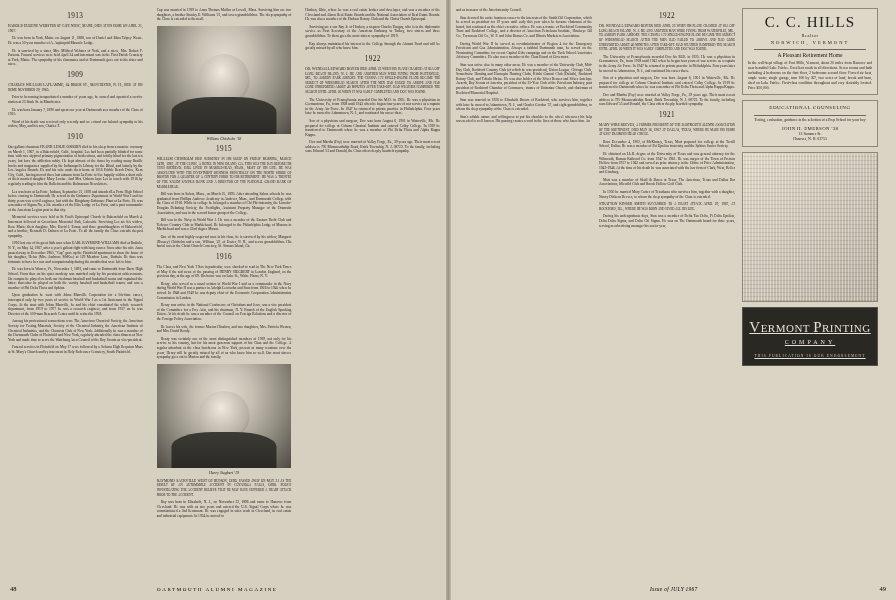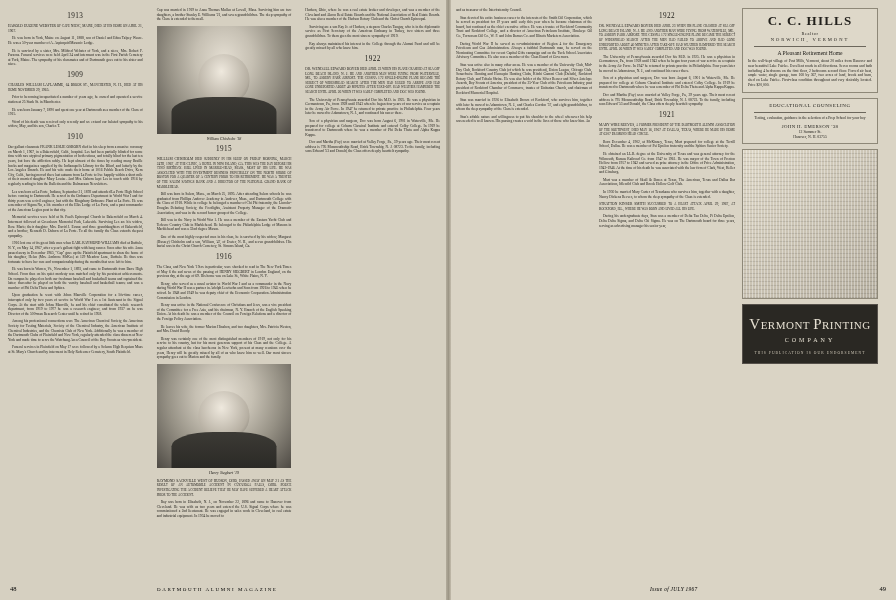--- a/index.html
+++ b/index.html
@@ -26,21 +26,20 @@
   .page.right { width: 448px; background: #dad4c5; }
   .gutter {
     position: absolute; left: 446px; top:0; width: 5px; height:600px;
     background: linear-gradient(to right,#b3ac9c,#9d9686,#c3bcac);
     z-index: 5;
   }
   .cols {
     display: flex;
     gap: 14px;
     padding: 8px 8px 0 8px;
-    justify-content: flex-end;
   }
   .col {
     width: 136px;
     font-size: 3.6px;
     line-height: 1.28;
     text-align: justify;
     color: #22201c;
   }
   .page.right .col { width: 136px; }
   .yr {
@@ -93,25 +92,24 @@
   
   .adcol { width: 136px; padding: 0; }
   .ad {
     background: #ded8c9;
     border: 0.6px solid #8e8878;
     margin-bottom: 5px;
     padding: 4px 5px;
     text-align: center;
   }
   .ad-title {
-    font-size: 13px;
+    font-size: 15px;
     letter-spacing: 1.2px;
     font-family: "Liberation Serif", serif;
     margin-bottom: 1px;
-    font-weight: bold;
   }
   .ad-sub { font-size: 4.4px; letter-spacing:.6px; margin-bottom:1px;}
   .ad-sub2 { font-size: 4.6px; letter-spacing:2px; }
   .ad-rule { height:.6px; background:#6c675c; margin:3px 6px; }
   .ad-h { font-size: 5.6px; margin: 2px 0 2px 0; }
   .ad-body { font-size: 3.7px; text-align: justify; line-height:1.3; }
   .ad-body.c { text-align:center; }
   .ad-name { font-size: 4.8px; letter-spacing:.4px; margin-top:3px;}
   .ad-addr { font-size: 3.8px; }
   .bigad {
@@ -129,20 +127,21 @@
       repeating-linear-gradient(0deg, rgba(0,0,0,.10) 0 1px, rgba(0,0,0,0) 1px 4px),
       linear-gradient(135deg,#ded7c6,#b6afa0);
   }
   .printad {
     background:#2a2823;
     color:#e6e0d2;
     border: .6px solid #55504a;
     padding: 10px 6px 7px 6px;
     text-align:center;
     position: relative;
+    text-decoration: underline;
   }
   .printad .logo {
     font-size: 11px;
     letter-spacing: .5px;
     font-family: "Liberation Serif", serif;
     white-space: nowrap;
   }
   .printad .logo .big { font-size: 15px; }
   .printad .tag {
     margin-top: 7px;

